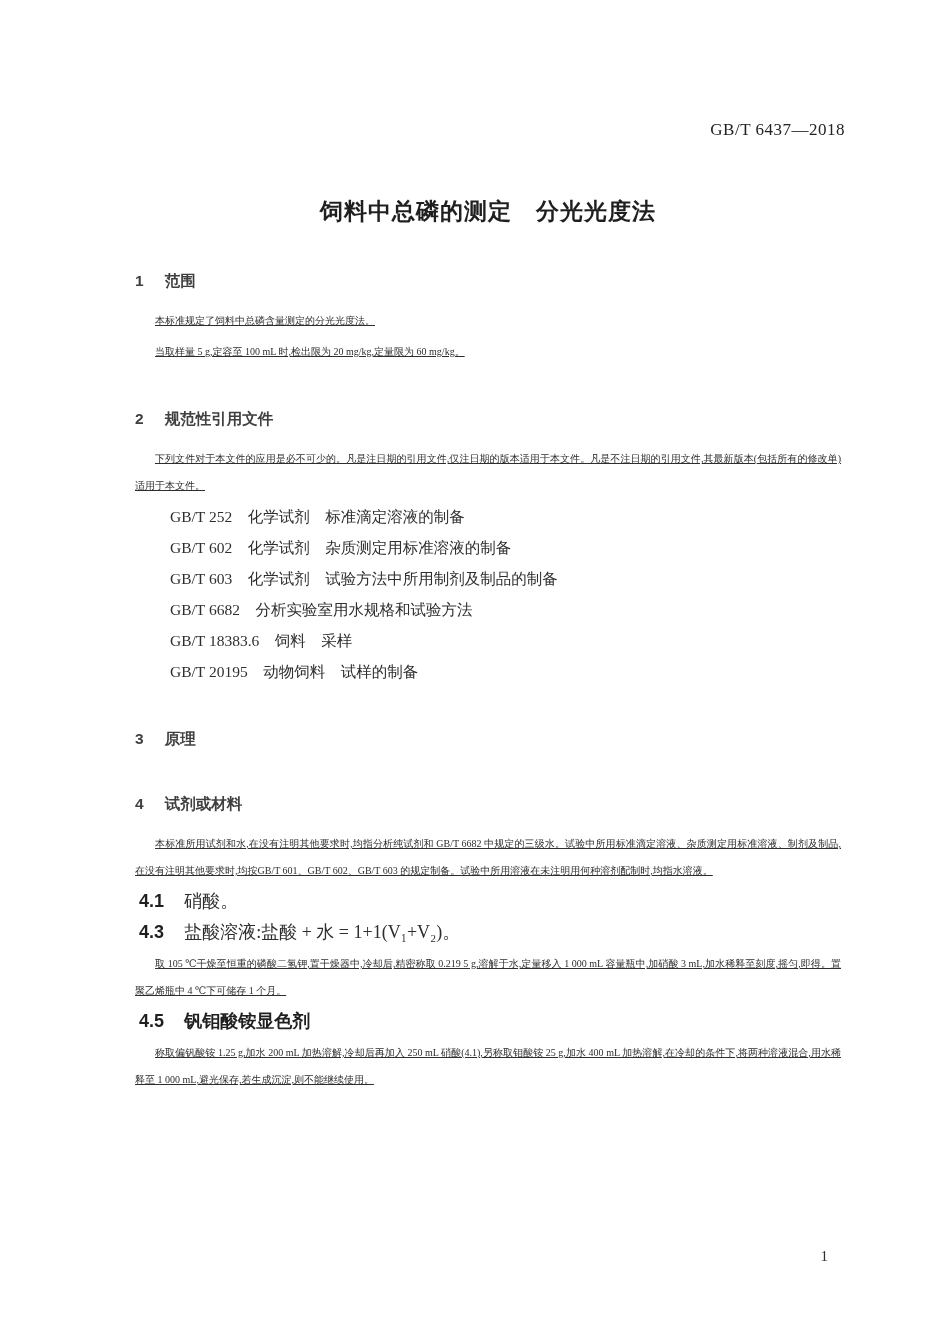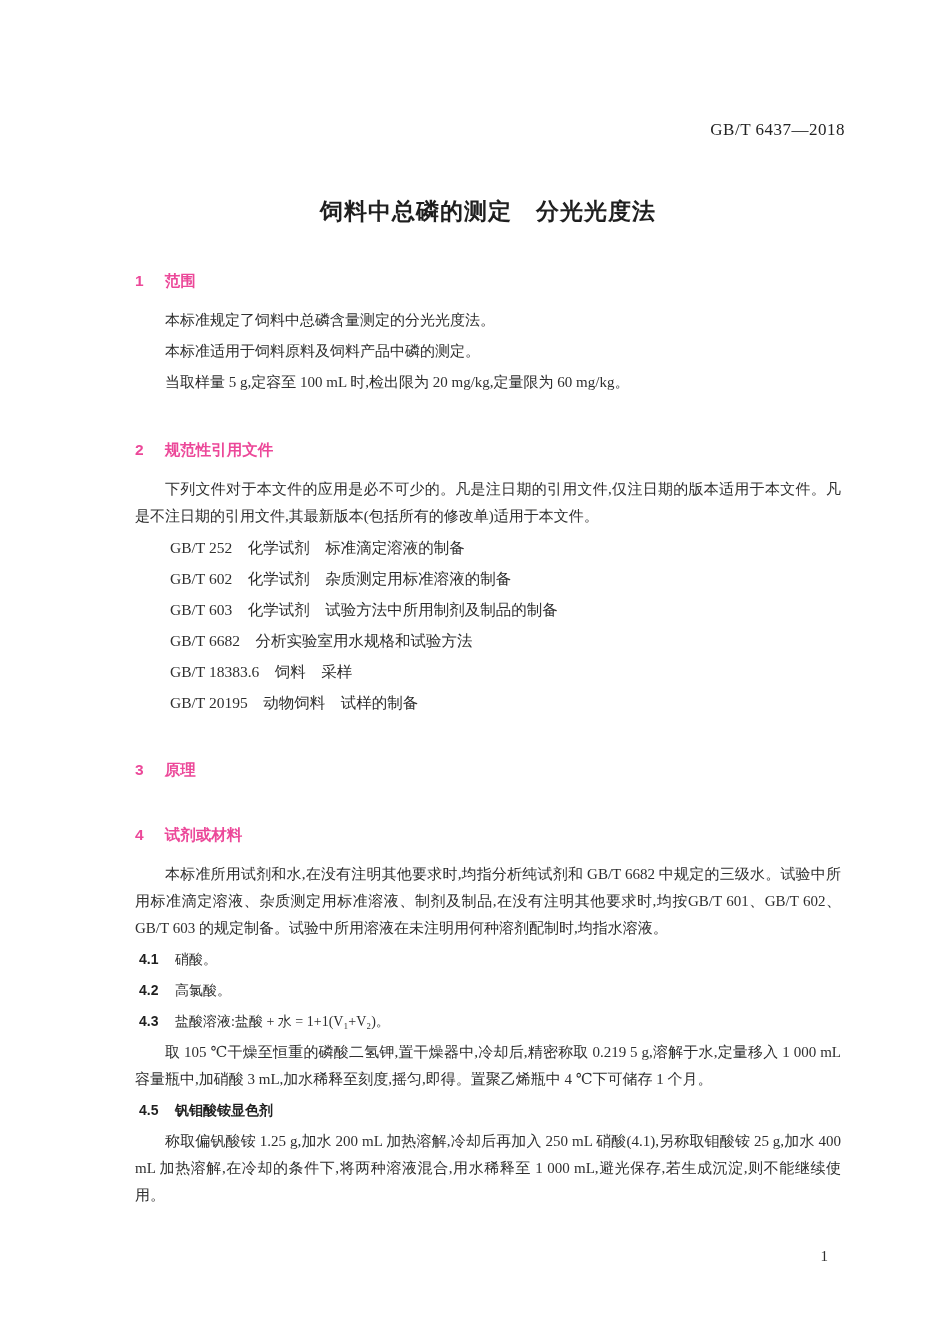--- a/index.html
+++ b/index.html
@@ -31,42 +31,43 @@
     font-size:23px;
     color:#1f1f1f;
     letter-spacing:1px;
   }
 
   .sec-heading {
     margin:44px 0 15px 0;
     font-family:"Liberation Sans","DejaVu Sans",sans-serif;
     font-weight:700;
     font-size:15.5px;
-    color:#ec4899;
+    color:#404040;
   }
   .sec-num { margin-right:1.1em; }
 
   .para {
-    font-size:15px;
+    font-size:10px;
     line-height:27px;
     text-align:justify;
     text-indent:2em;
     color:#2e2e2e;
+    text-decoration:underline;
   }
 
   .ref-list { margin-top:1px; }
   .ref-item {
     font-size:15.5px;
     line-height:27px;
     padding-left:2em;
     color:#2e2e2e;
   }
 
   .clause {
-    font-size:14px;
+    font-size:18px;
     line-height:27px;
     color:#2e2e2e;
   }
   .clause-num {
     font-family:"Liberation Sans","DejaVu Sans",sans-serif;
     font-weight:700;
     color:#1f1f1f;
     margin-right:0.9em;
   }
   .clause-title {
@@ -91,21 +92,20 @@
 
     <div class="header-code">GB/T 6437—2018</div>
 
     <h1 class="doc-title">饲料中总磷的测定　分光光度法</h1>
 
     <section>
       <div class="sec-heading">
         <span class="sec-num">1</span><span class="sec-title">范围</span>
       </div>
       <p class="para">本标准规定了饲料中总磷含量测定的分光光度法。</p>
-      <p class="para">本标准适用于饲料原料及饲料产品中磷的测定。</p>
       <p class="para">当取样量 5 g,定容至 100 mL 时,检出限为 20 mg/kg,定量限为 60 mg/kg。</p>
     </section>
 
     <section>
       <div class="sec-heading">
         <span class="sec-num">2</span><span class="sec-title">规范性引用文件</span>
       </div>
       <p class="para">下列文件对于本文件的应用是必不可少的。凡是注日期的引用文件,仅注日期的版本适用于本文件。凡是不注日期的引用文件,其最新版本(包括所有的修改单)适用于本文件。</p>
       <div class="ref-list">
         <div class="ref-item">GB/T 252　化学试剂　标准滴定溶液的制备</div>
@@ -126,23 +126,20 @@
     <section>
       <div class="sec-heading">
         <span class="sec-num">4</span><span class="sec-title">试剂或材料</span>
       </div>
       <p class="para">本标准所用试剂和水,在没有注明其他要求时,均指分析纯试剂和 GB/T 6682 中规定的三级水。试验中所用标准滴定溶液、杂质测定用标准溶液、制剂及制品,在没有注明其他要求时,均按GB/T 601、GB/T 602、GB/T 603 的规定制备。试验中所用溶液在未注明用何种溶剂配制时,均指水溶液。</p>
 
       <div class="clause">
         <span class="clause-num">4.1</span><span class="clause-body">硝酸。</span>
       </div>
       <div class="clause">
-        <span class="clause-num">4.2</span><span class="clause-body">高氯酸。</span>
-      </div>
-      <div class="clause">
         <span class="clause-num">4.3</span><span class="clause-body">盐酸溶液:盐酸 + 水 = 1+1(V₁+V₂)。</span>
       </div>
       <p class="para">取 105 ℃干燥至恒重的磷酸二氢钾,置干燥器中,冷却后,精密称取 0.219 5 g,溶解于水,定量移入 1 000 mL 容量瓶中,加硝酸 3 mL,加水稀释至刻度,摇匀,即得。置聚乙烯瓶中 4 ℃下可储存 1 个月。</p>
       <div class="clause">
         <span class="clause-num">4.5</span><span class="clause-title">钒钼酸铵显色剂</span>
       </div>
       <p class="para">称取偏钒酸铵 1.25 g,加水 200 mL 加热溶解,冷却后再加入 250 mL 硝酸(4.1),另称取钼酸铵 25 g,加水 400 mL 加热溶解,在冷却的条件下,将两种溶液混合,用水稀释至 1 000 mL,避光保存,若生成沉淀,则不能继续使用。</p>
     </section>
 
   </div>

